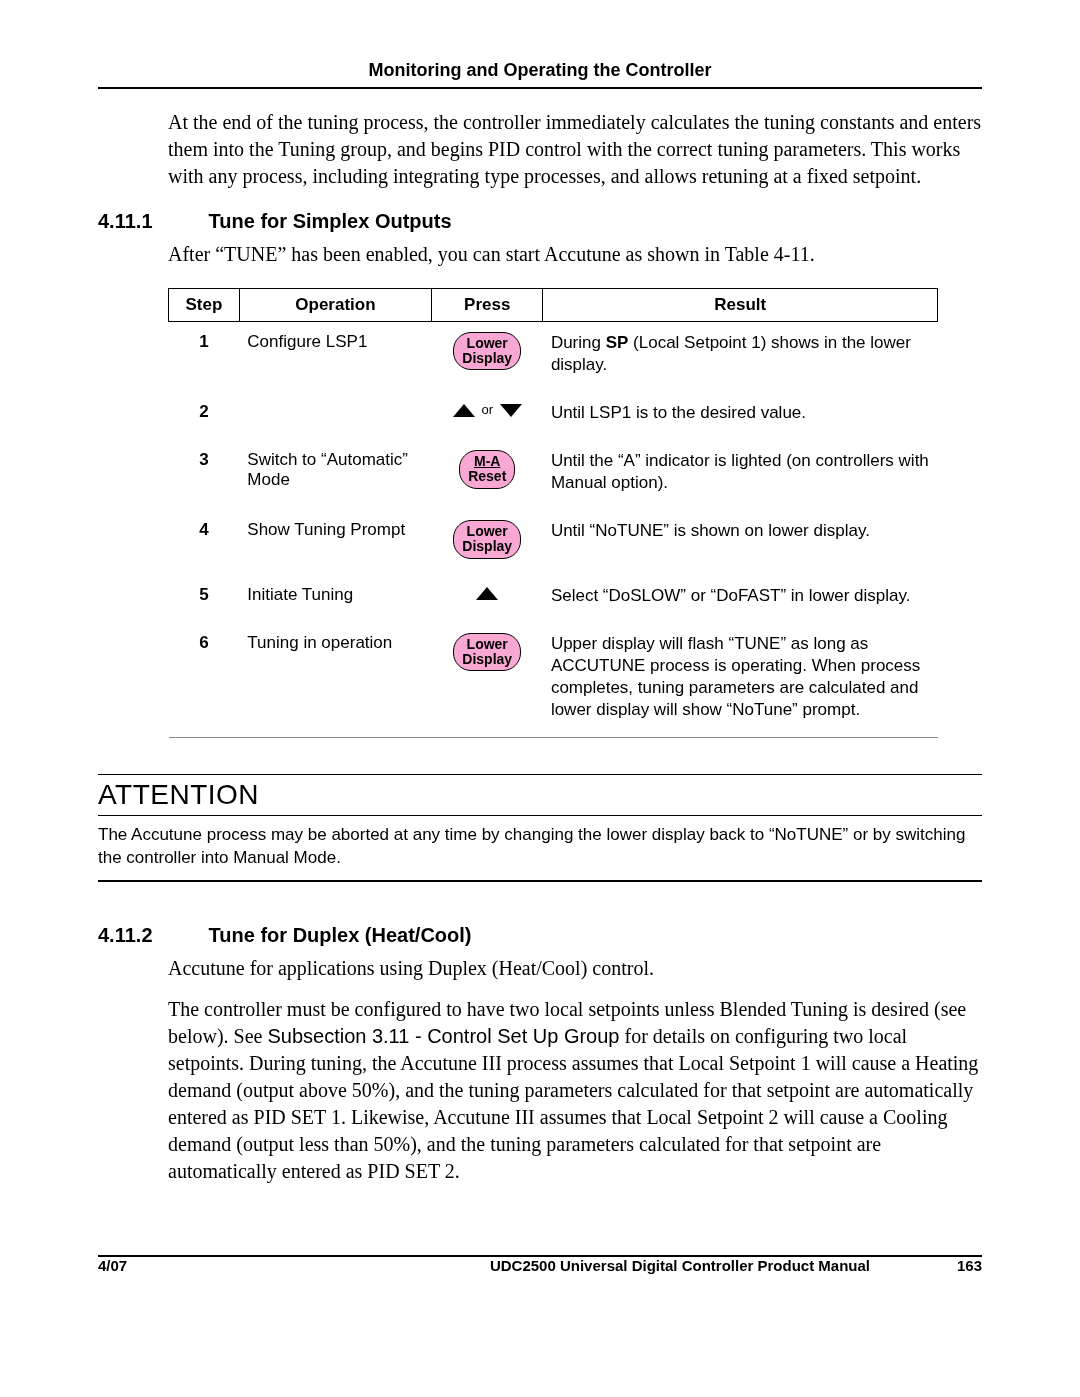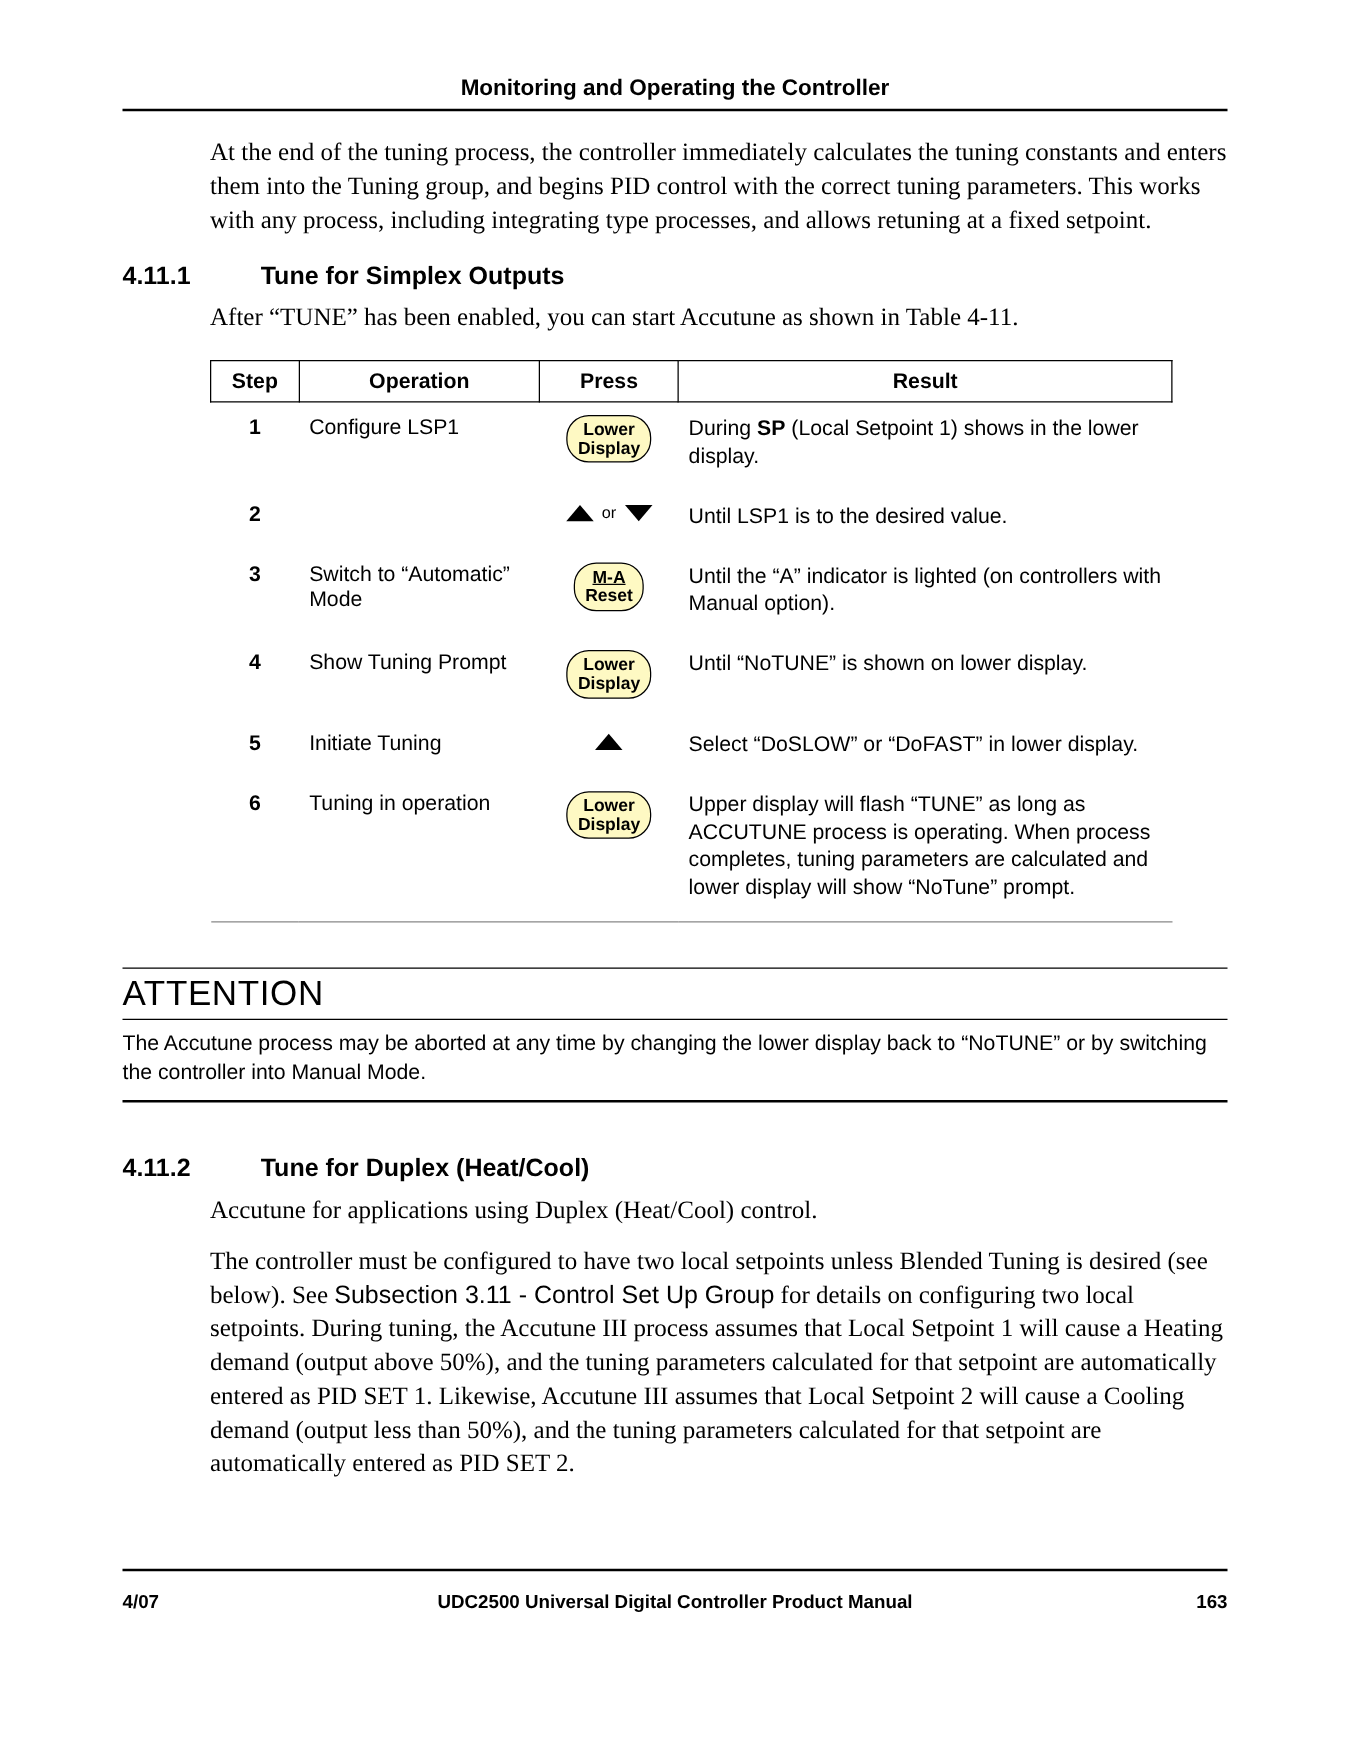--- a/index.html
+++ b/index.html
@@ -67,21 +67,21 @@
   .keycap {
     display:inline-block;
     border:1.7px solid #000;
     border-radius:18px;
     padding:3px 8px 4px 8px;
     font-family: Arial, Helvetica, sans-serif;
     font-weight:bold;
     font-size:14px;
     line-height:1.05;
     text-align:center;
-    background:#fef9c3;
+    background:#f9a8d4;
   }
   .keycap .u { text-decoration:underline; }
   .tri-up, .tri-down {
     display:inline-block;
     width:0; height:0;
     border-left:11px solid transparent;
     border-right:11px solid transparent;
   }
   .tri-up { border-bottom:13px solid #000; }
   .tri-down { border-top:13px solid #000; }
@@ -95,29 +95,29 @@
   }
   .attention-body {
     font-family: Arial, Helvetica, sans-serif;
     font-size: 17px;
     line-height:1.35;
     padding: 8px 0 10px 0;
   }
   .footer {
     margin-top: 70px;
     border-top:2px solid #000;
-    padding-top:16px;
+    padding-top:0;
     font-family: Arial, Helvetica, sans-serif;
     font-weight:bold;
     font-size:15px;
     display:flex;
     gap:32px;
   }
   .footer .l{flex:0 0 80px;}
-  .footer .c{flex:1; text-align:center;}
+  .footer .c{flex:1; text-align:right;}
   .footer .r{flex:0 0 80px; text-align:right;}
   .bold{font-weight:bold;}
 </style>
 </head>
 <body>
 
 <div class="page">
   <div class="running-head">Monitoring and Operating the Controller</div>
   <div class="hr"></div>
 

